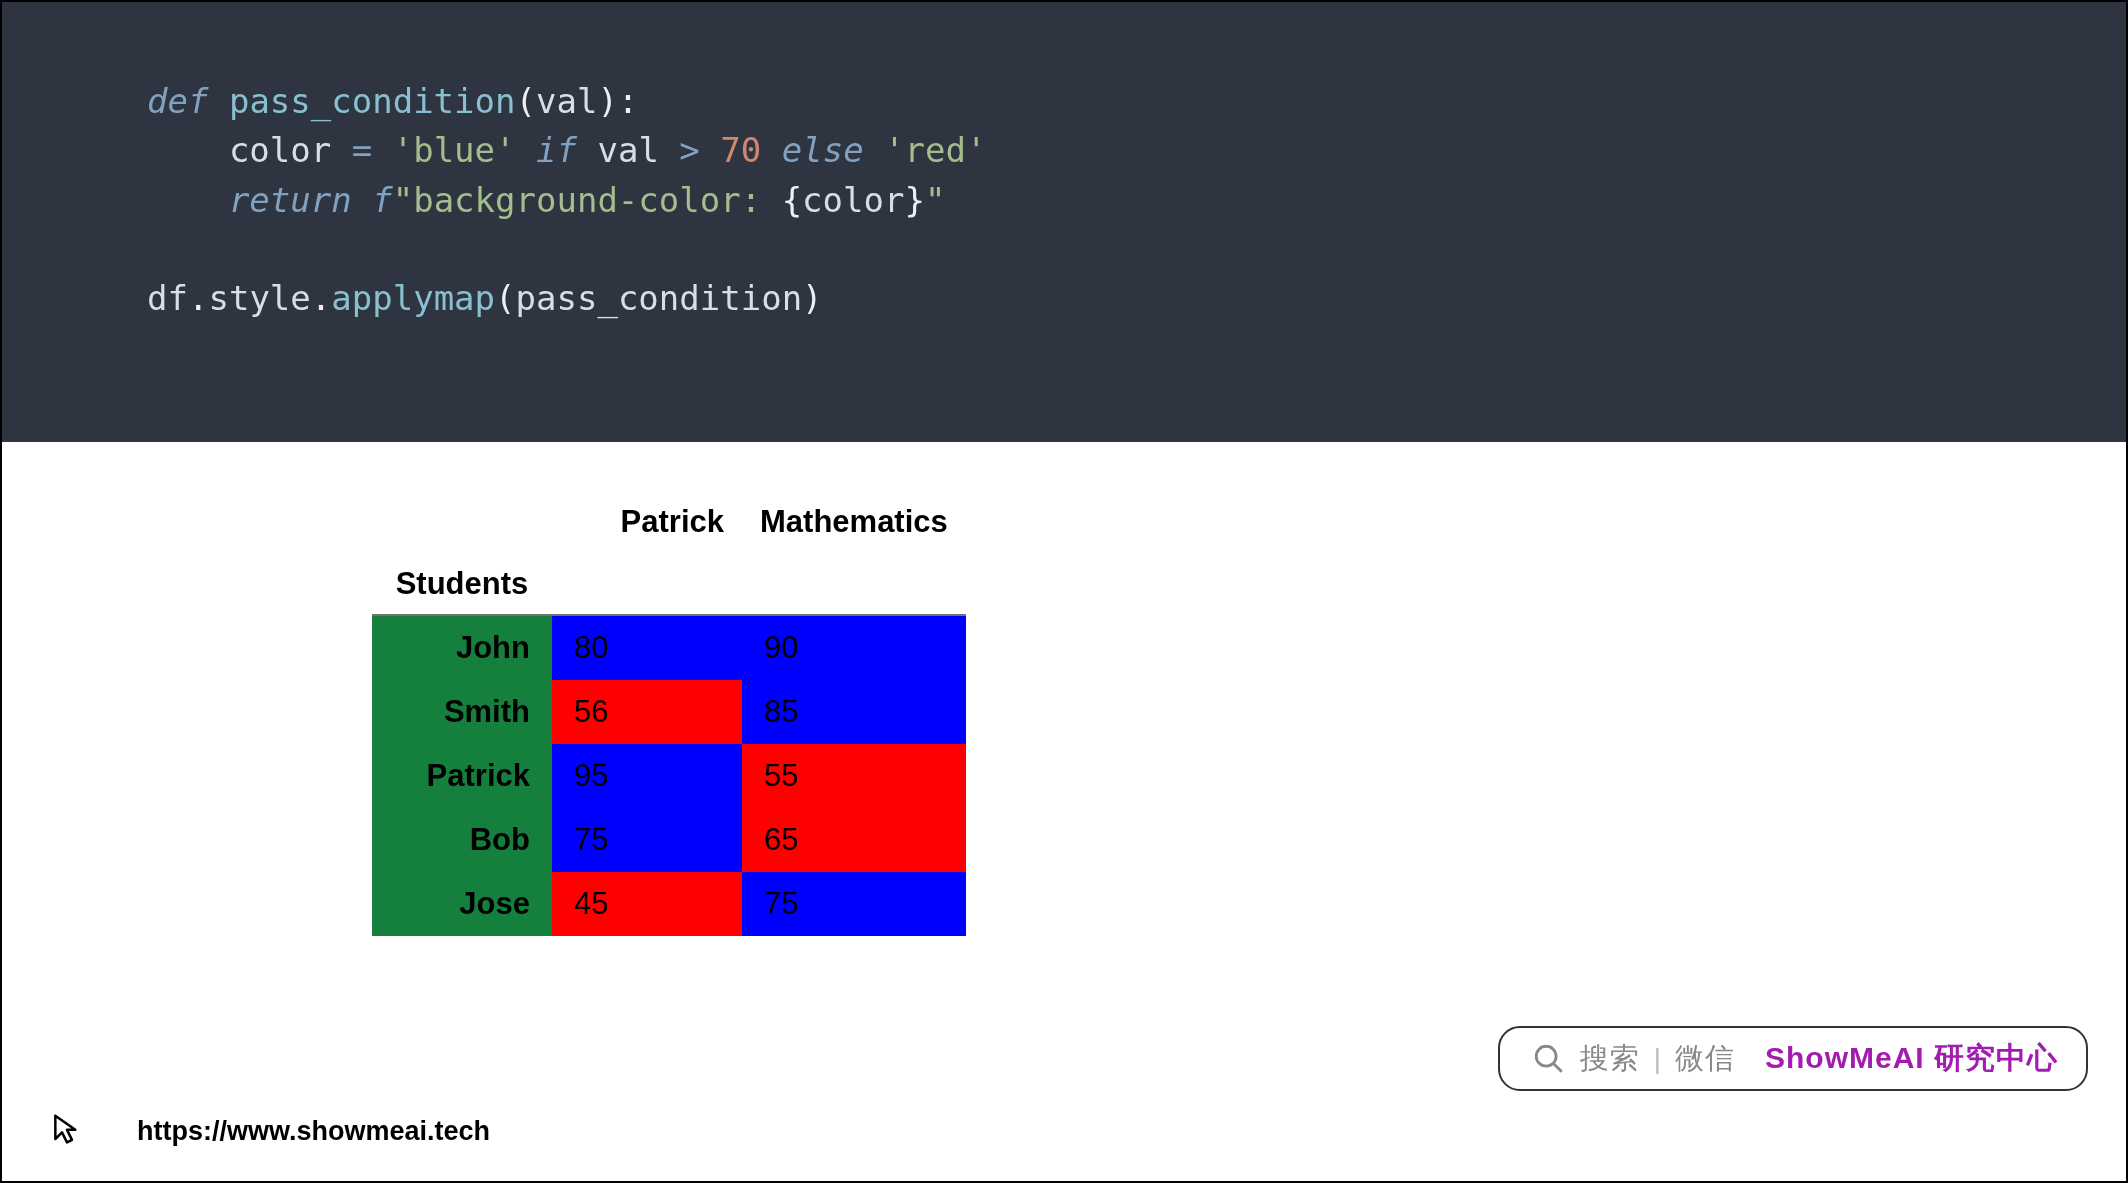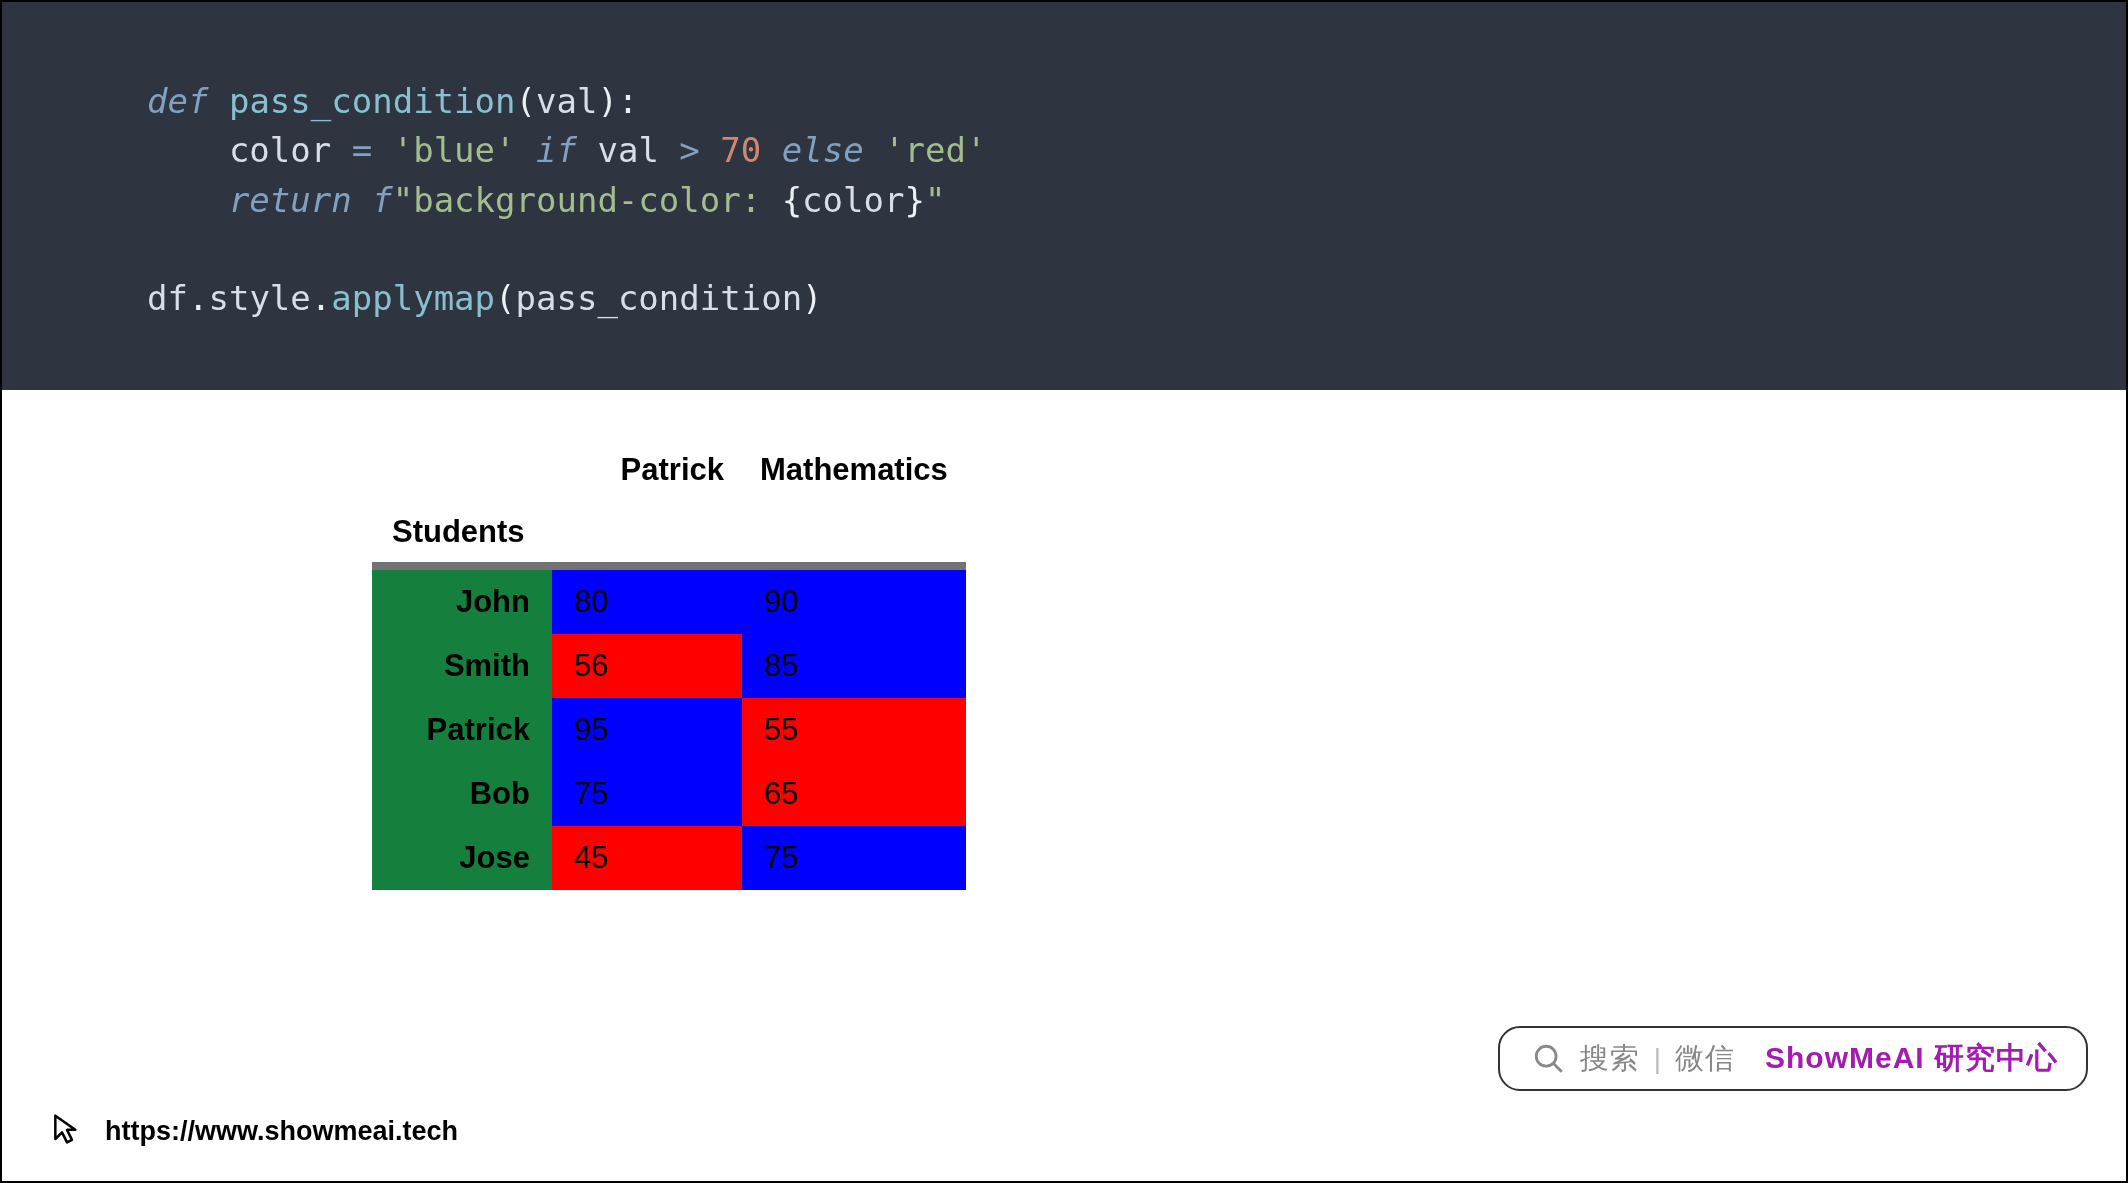--- a/index.html
+++ b/index.html
@@ -14,21 +14,21 @@
   }
 
   
   .code-block {
     background: #2e3440;
     padding: 75px 100px 60px 145px;
     font-family: "Consolas", "Menlo", "Monaco", monospace;
     font-size: 34px;
     line-height: 1.45;
     color: #d8dee9;
-    height: 388px;
+    height: 440px;
   }
   .code-block pre { white-space: pre; }
   .tok-kw     { color: #81a1c1; font-style: italic; }      
   .tok-fn     { color: #88c0d0; }                           
   .tok-param  { color: #d8dee9; }
   .tok-op     { color: #81a1c1; }
   .tok-str    { color: #a3be8c; }
   .tok-num    { color: #d08770; }
   .tok-id     { color: #d8dee9; }
   .tok-call   { color: #88c0d0; }
@@ -46,22 +46,22 @@
   }
   table.styled th {
     font-weight: 700;
     text-align: right;
     padding: 12px 18px;
     background: #fff;
     color: #000;
   }
   table.styled thead th { border-bottom: none; }
   table.styled .index-name-row th {
-    border-bottom: 8px solid #737373;
-    text-align: left;
+    border-bottom: 2px solid #737373;
+    text-align: center;
     padding: 14px 20px 12px 20px;
   }
   table.styled tbody th {
     background: #15803d;
     font-weight: 700;
     text-align: right;
     padding: 14px 22px;
     border: none;
     min-width: 180px;
   }
@@ -83,20 +83,21 @@
     bottom: 28px;
     display: flex;
     align-items: center;
     gap: 18px;
   }
   .footer .cursor-icon svg { width: 40px; height: 40px; }
   .footer .url {
     font-size: 27px;
     font-weight: 700;
     color: #000;
+    margin-left: 32px;
   }
 
   
   .badge {
     position: absolute;
     right: 38px;
     bottom: 90px;
     border: 2px solid #333;
     border-radius: 22px;
     padding: 10px 28px 10px 32px;

